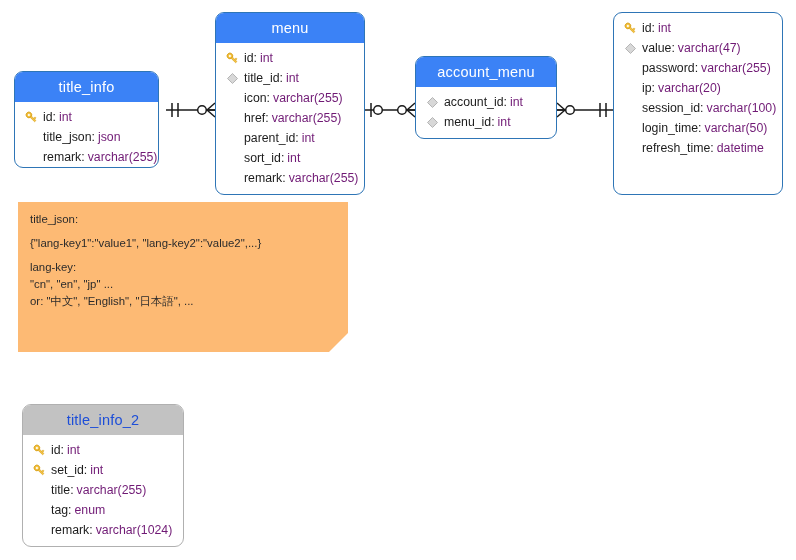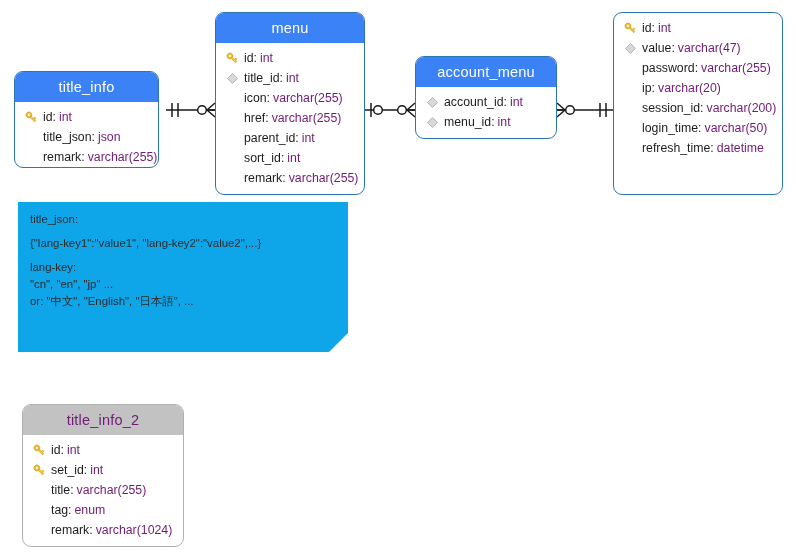--- a/index.html
+++ b/index.html
@@ -51,21 +51,21 @@
     line-height: 30px;
     text-align: center;
     background: #3b82f6;
     color: #ffffff;
     font-size: 14.5px;
     letter-spacing: .2px;
     white-space: nowrap;
   }
   .gray-theme .entity-header {
     background: #c2c2c2;
-    color: #701a75;
+    color: #1d4ed8;
   }
 
   .entity-body {
     padding: 5px 0 6px 0;
   }
 
   .field-row {
     display: flex;
     align-items: center;
     height: 20px;
@@ -95,21 +95,21 @@
   }
   .field-type {
     font-size: 12.3px;
     color: #701a75;
   }
 
   
   .note {
     position: absolute;
     box-sizing: border-box;
-    background: #0ea5e9;
+    background: #fdba74;
     padding: 9px 12px 8px 12px;
     overflow: hidden;
   }
   .note-line {
     font-size: 11.4px;
     color: #2b2b2b;
     line-height: 17px;
     white-space: nowrap;
   }
   .note-line.gap {
@@ -320,21 +320,21 @@
           <div class="field-row">
             <span class="field-icon blank"></span>
             <span class="field-name">ip</span>
             <span class="field-sep">:</span>
             <span class="field-type">varchar(20)</span>
           </div>
           <div class="field-row">
             <span class="field-icon blank"></span>
             <span class="field-name">session_id</span>
             <span class="field-sep">:</span>
-            <span class="field-type">varchar(200)</span>
+            <span class="field-type">varchar(100)</span>
           </div>
           <div class="field-row">
             <span class="field-icon blank"></span>
             <span class="field-name">login_time</span>
             <span class="field-sep">:</span>
             <span class="field-type">varchar(50)</span>
           </div>
           <div class="field-row">
             <span class="field-icon blank"></span>
             <span class="field-name">refresh_time</span>

